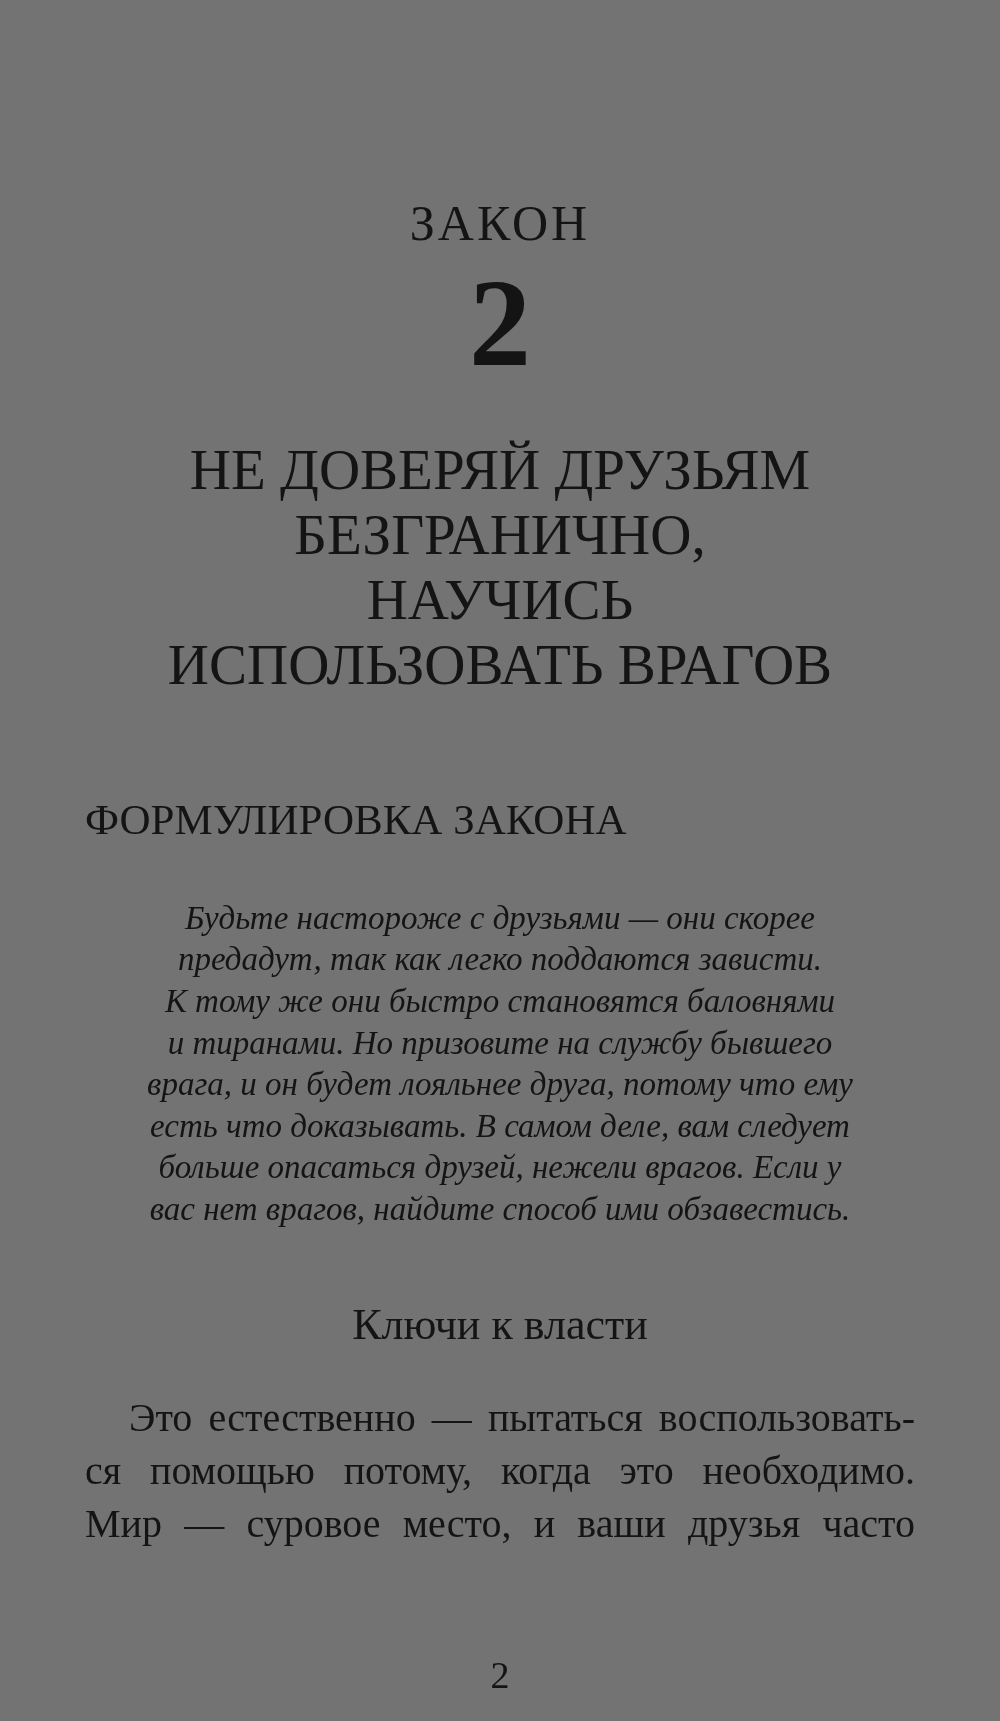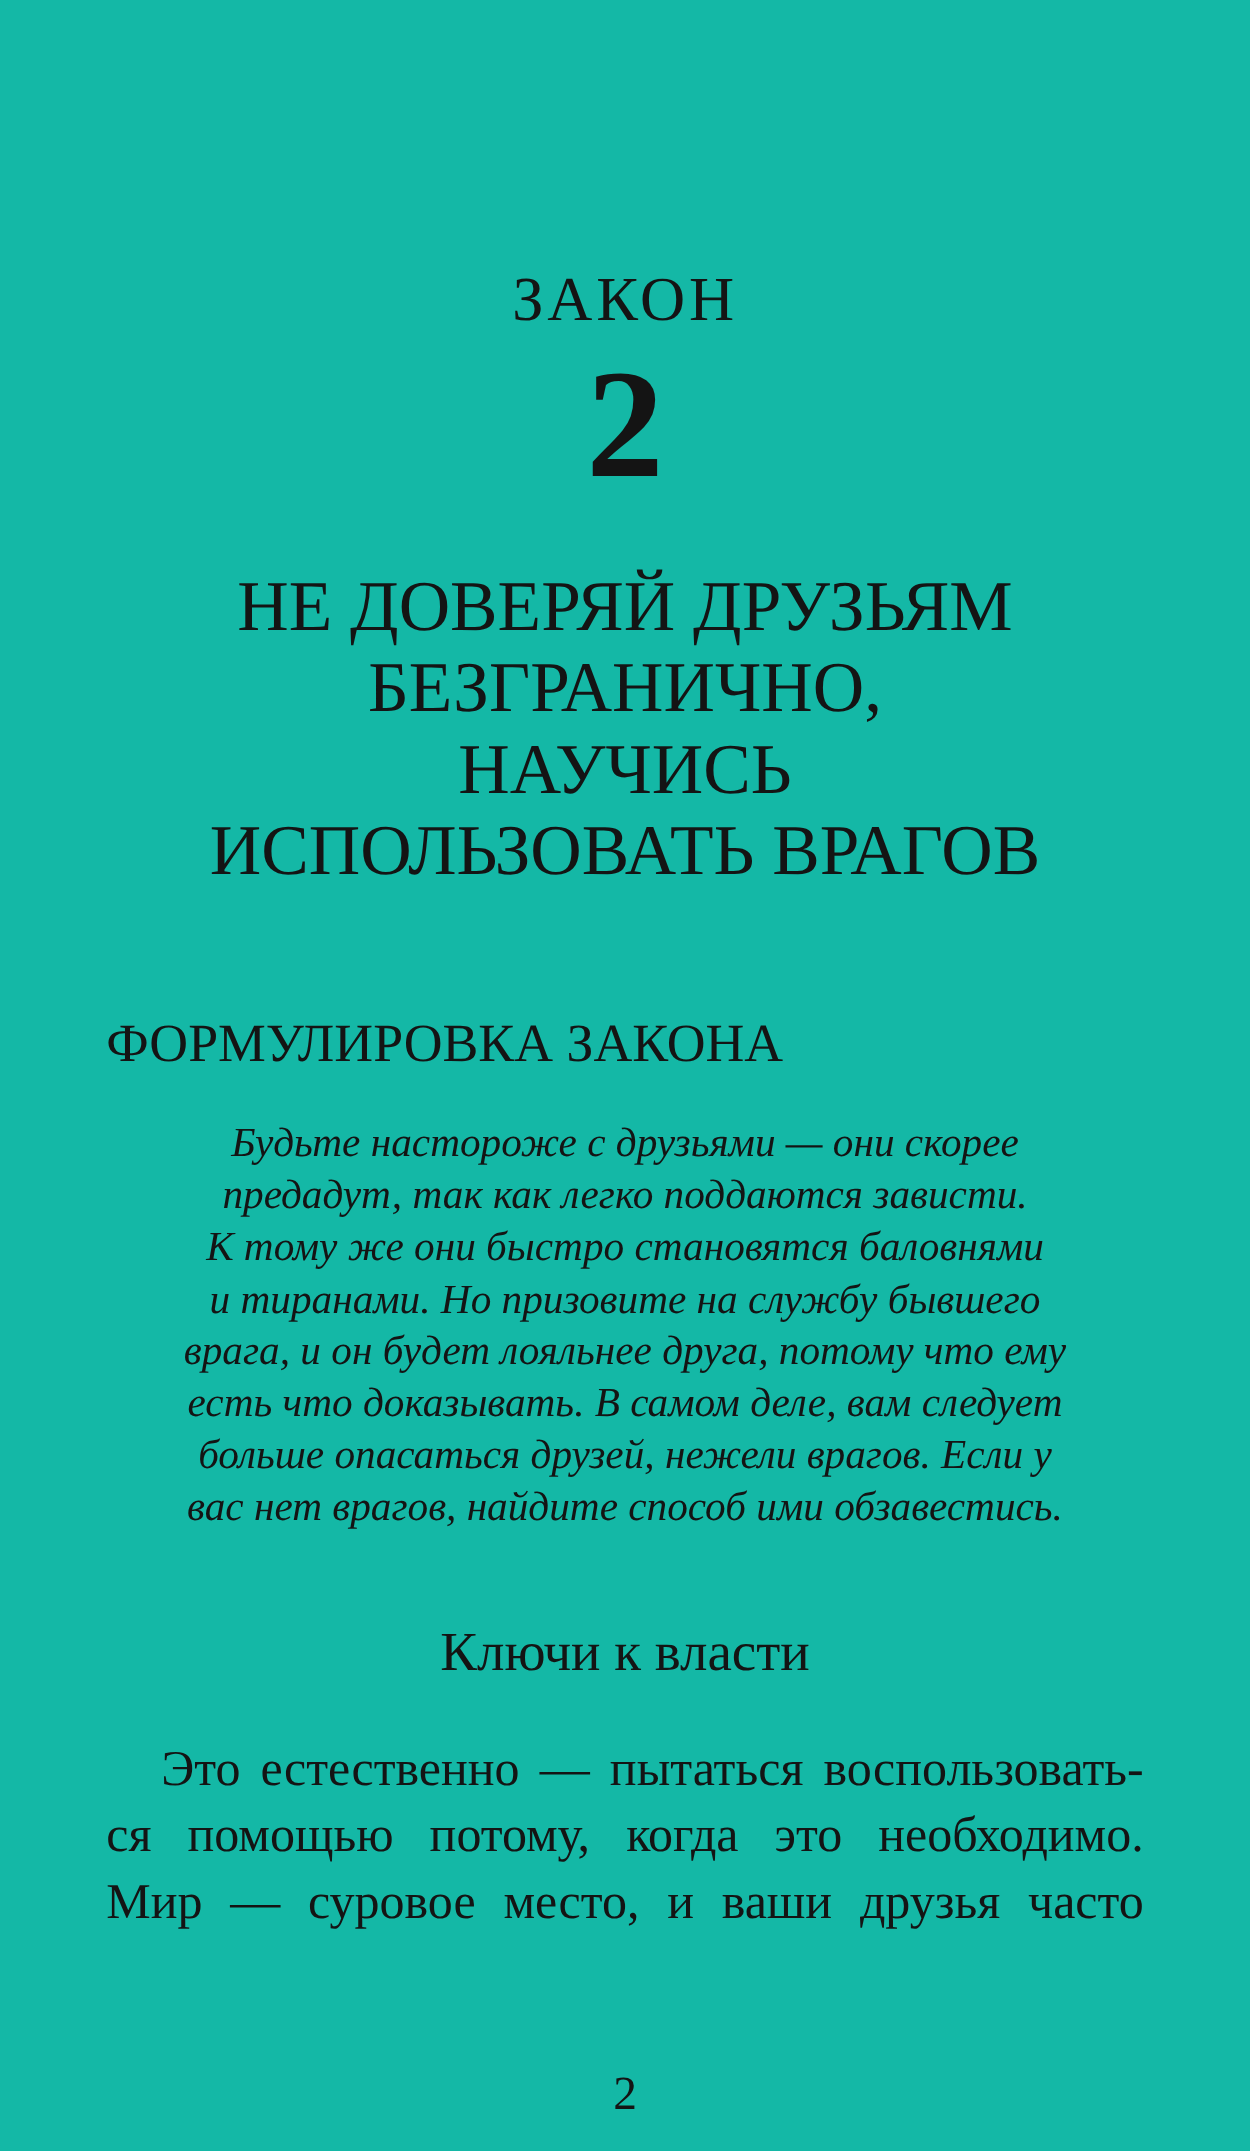--- a/index.html
+++ b/index.html
@@ -5,25 +5,25 @@
   html, body {
     margin: 0;
     padding: 0;
     background: #ffffff;
   }
   .page {
     position: relative;
     width: 1000px;
     height: 1721px;
     margin: 0 auto;
-    background: #14b8a6;
+    background: #737373;
     color: #141414;
     font-family: "Liberation Serif", "DejaVu Serif", serif;
     box-sizing: border-box;
-    padding: 16px 85px;
+    padding: 0 85px;
     overflow: hidden;
   }
   .law-label {
     padding-top: 198px;
     text-align: center;
     font-size: 50px;
     line-height: 1;
     letter-spacing: 3px;
     white-space: pre-line;
   }
@@ -44,21 +44,21 @@
     white-space: pre-line;
   }
   .formulation-heading {
     margin: 100px 0 0 0;
     font-size: 43px;
     line-height: 1;
     font-weight: normal;
     white-space: pre-line;
   }
   .formulation-text {
-    margin-top: 38px;
+    margin-top: 57px;
     text-align: center;
     font-size: 33px;
     line-height: 1.26;
     font-style: italic;
     white-space: pre-line;
   }
   .keys-heading {
     margin: 72px 0 2px 0;
     text-align: center;
     font-size: 44px;

